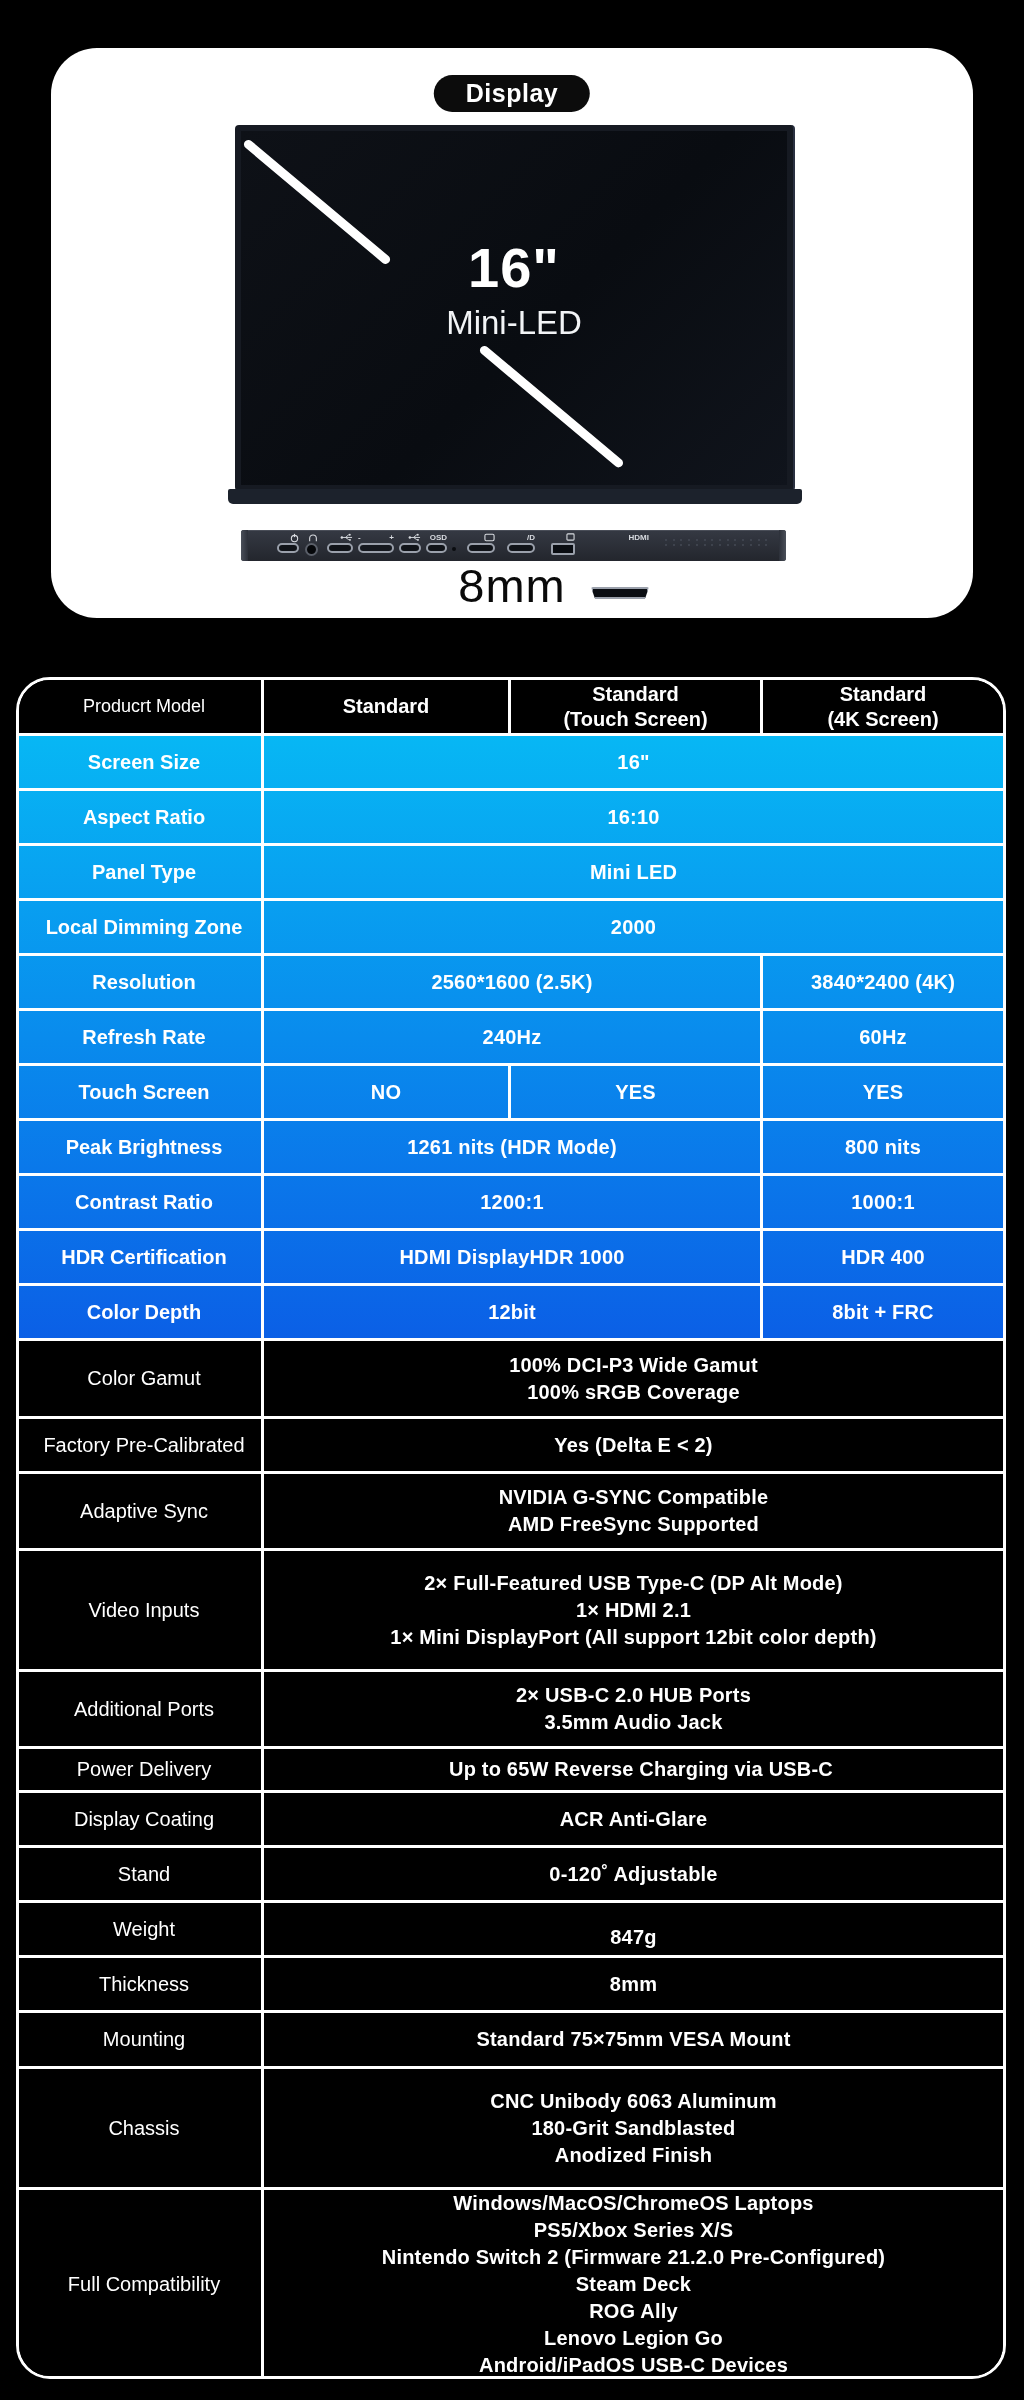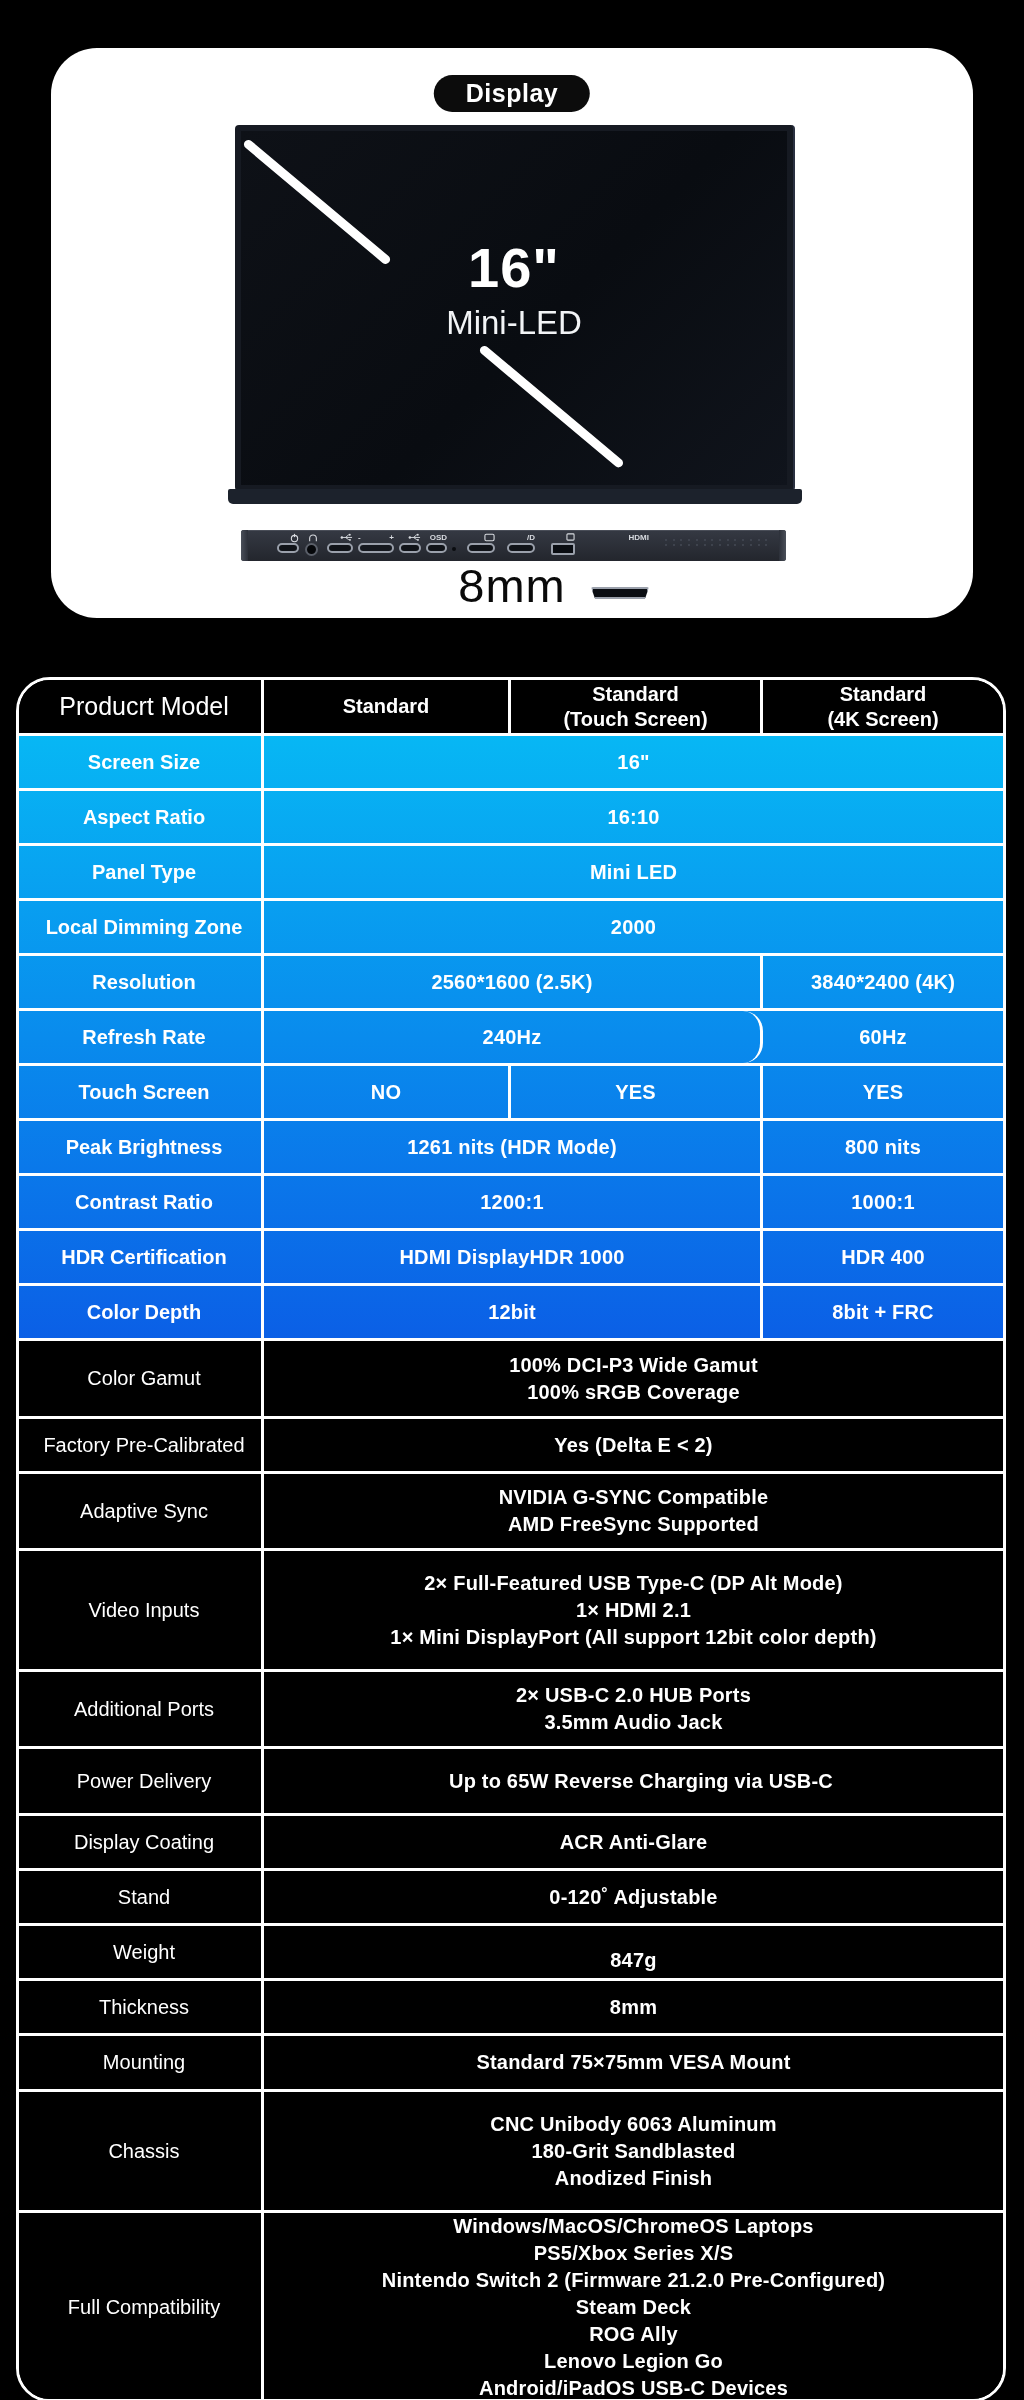--- a/index.html
+++ b/index.html
@@ -51,21 +51,21 @@
 
   
   .spec-table{position:absolute;left:16px;top:677px;width:990px;box-sizing:border-box;
            border:3px solid #fff;border-radius:34px;overflow:hidden;background:#000;}
   .trow{display:grid;grid-template-columns:245fr 247fr 252fr 240fr;box-sizing:border-box;}
   .trow>div{box-sizing:border-box;display:flex;align-items:center;justify-content:center;
            text-align:center;color:#fff;white-space:pre-line;line-height:27px;}
   .b-r{border-right:3px solid #fff;}
   .b-b{border-bottom:3px solid #fff;}
   .header-row{height:56px;background:#000;}
-  .header-row .row-label{font-size:25px;font-weight:400;}
+  .header-row .row-label{font-size:18px;font-weight:400;}
   .header-row .col-head{font-size:20px;font-weight:700;line-height:25px;}
   .label-cell{justify-content:flex-start;text-align:left;padding-left:14px;padding-right:6px;}
   .blue-section{background:linear-gradient(180deg,#07b7f4 0%,#0b5fe6 100%);}
   .blue-section .label-cell{font-size:20px;font-weight:700;}
   .black-section{background:#000;}
   .black-section .label-cell{font-size:20px;font-weight:400;}
   .value-cell{font-size:20px;font-weight:700;letter-spacing:.2px;padding:0 8px;}
 </style>
 </head>
 <body>
@@ -240,21 +240,21 @@
           <div class="label-cell b-r">Local Dimming Zone</div>
           <div class="value-cell" style="grid-column: 2 / 5;">2000</div>
         </div>
         <div class="trow b-b" style="height: 55px;">
           <div class="label-cell b-r">Resolution</div>
           <div class="value-cell b-r" style="grid-column: 2 / 4;">2560*1600 (2.5K)</div>
           <div class="value-cell" style="grid-column: 4 / 5;">3840*2400 (4K)</div>
         </div>
         <div class="trow b-b" style="height: 55px;">
           <div class="label-cell b-r">Refresh Rate</div>
-          <div class="value-cell b-r" style="grid-column: 2 / 4; border-radius: 20px;">240Hz</div>
+          <div class="value-cell b-r" style="grid-column: 2 / 4;">240Hz</div>
           <div class="value-cell" style="grid-column: 4 / 5;">60Hz</div>
         </div>
         <div class="trow b-b" style="height: 55px;">
           <div class="label-cell b-r">Touch Screen</div>
           <div class="value-cell b-r" style="grid-column: 2 / 3;">NO</div>
           <div class="value-cell b-r" style="grid-column: 3 / 4;">YES</div>
           <div class="value-cell" style="grid-column: 4 / 5;">YES</div>
         </div>
         <div class="trow b-b" style="height: 55px;">
           <div class="label-cell b-r">Peak Brightness</div>
@@ -296,21 +296,21 @@
           <div class="label-cell b-r">Video Inputs</div>
           <div class="value-cell" style="grid-column: 2 / 5;">2× Full-Featured USB Type-C (DP Alt Mode)
 1× HDMI 2.1
 1× Mini DisplayPort (All support 12bit color depth)</div>
         </div>
         <div class="trow b-b" style="height: 77px;">
           <div class="label-cell b-r">Additional Ports</div>
           <div class="value-cell" style="grid-column: 2 / 5;">2× USB-C 2.0 HUB Ports
 3.5mm Audio Jack</div>
         </div>
-        <div class="trow b-b" style="height: 67px;">
+        <div class="trow b-b" style="height: 44px;">
           <div class="label-cell b-r">Power Delivery</div>
           <div class="value-cell" style="grid-column: 2 / 5; padding-left: 23px;">Up to 65W Reverse Charging via USB-C</div>
         </div>
         <div class="trow b-b" style="height: 55px;">
           <div class="label-cell b-r">Display Coating</div>
           <div class="value-cell" style="grid-column: 2 / 5;">ACR Anti-Glare</div>
         </div>
         <div class="trow b-b" style="height: 55px;">
           <div class="label-cell b-r">Stand</div>
           <div class="value-cell" style="grid-column: 2 / 5;">0-120˚ Adjustable</div>

